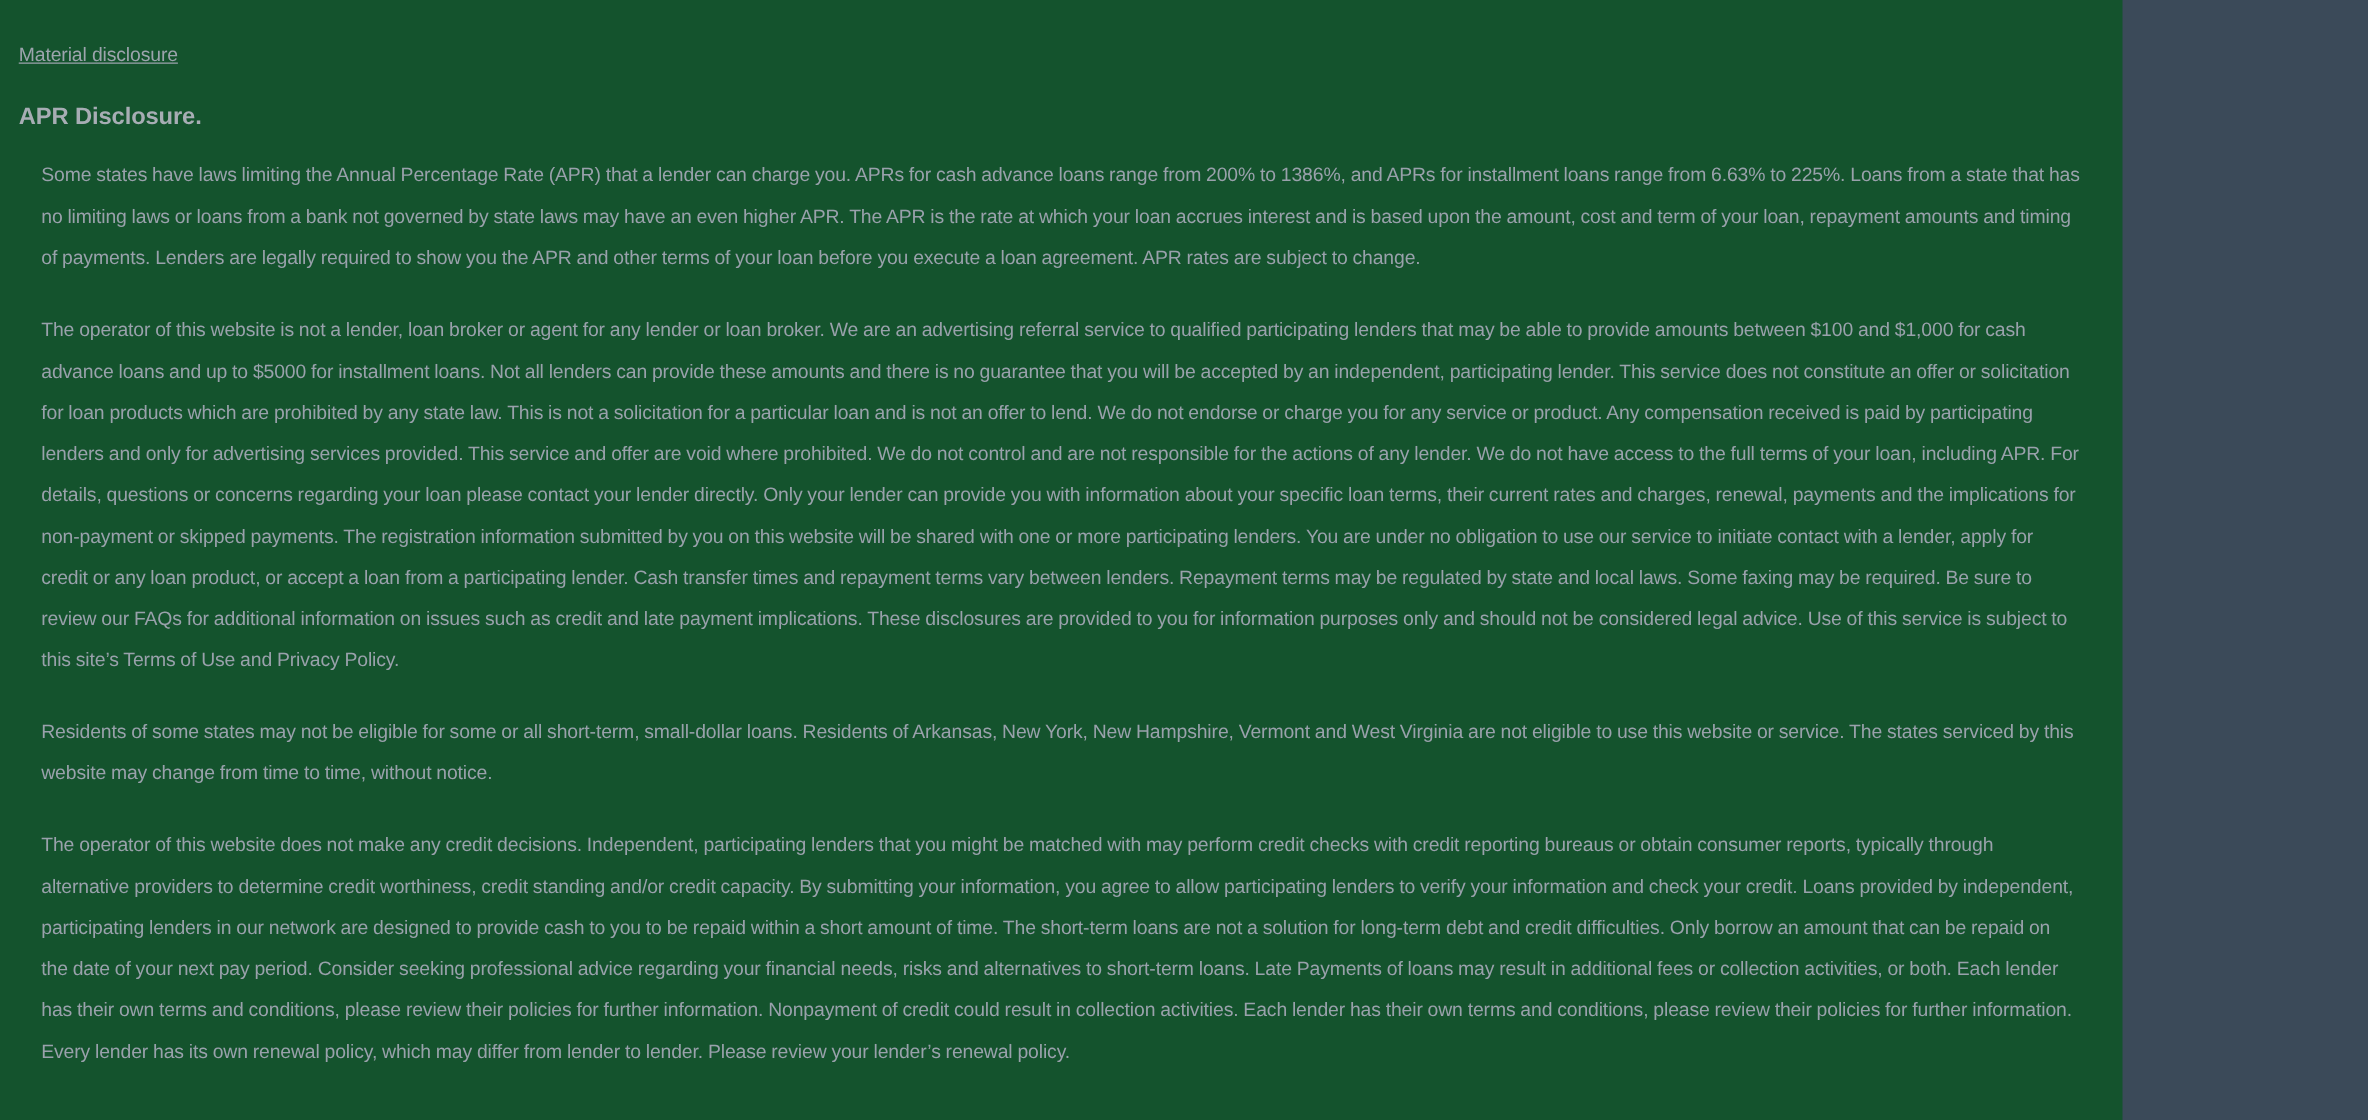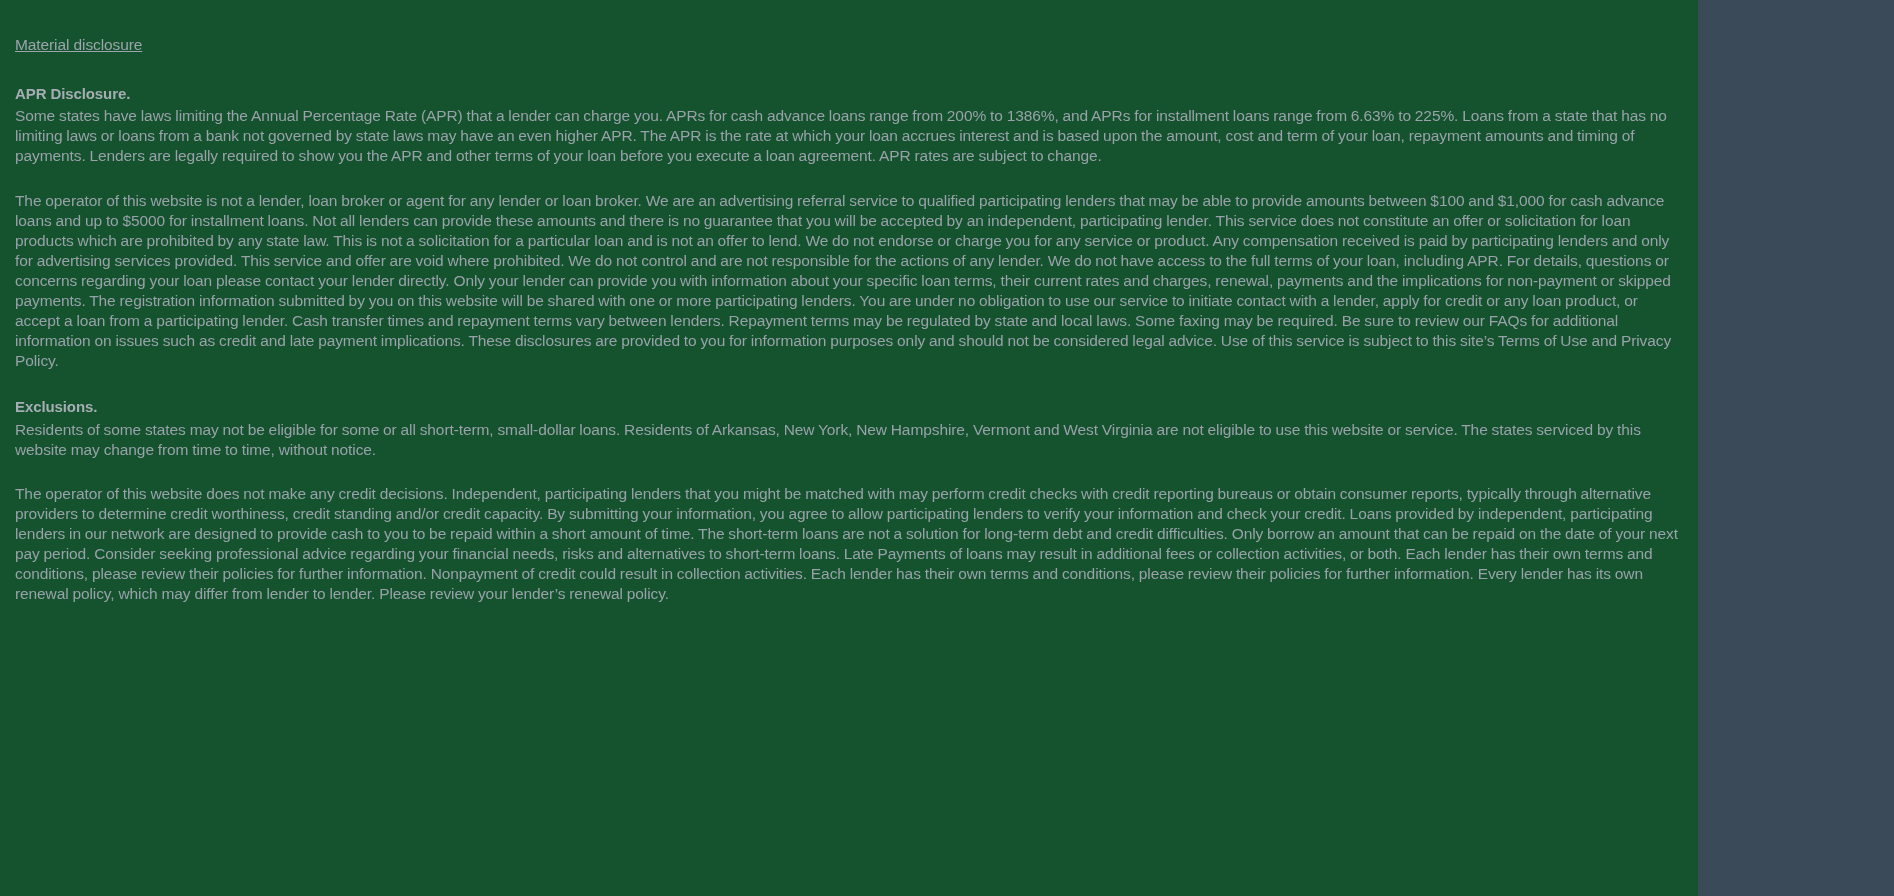--- a/index.html
+++ b/index.html
@@ -23,30 +23,30 @@
       text-decoration: underline;
       cursor: pointer;
       letter-spacing: -0.1px;
     }
     .link-row { margin: 0 0 24px 0; }
     .section { margin: 0 0 24.5px 0; }
     .section:last-child { margin-bottom: 0; }
     .section-heading {
       margin: 0;
       color: #A7ADB4;
-      font-size: 15px;
+      font-size: 19px;
       line-height: 24.5px;
       font-weight: bold;
       letter-spacing: -0.1px;
     }
     .section-body {
-      margin: 0;
+      margin: 18px;
       color: #99A1AB;
       font-size: 15.5px;
-      line-height: 20px;
+      line-height: 33px;
       letter-spacing: -0.1px;
       word-spacing: -0.3px;
     }
   </style>
 </head>
 <body>
 
 <div class="page">
 
   <div class="link-row">
@@ -56,21 +56,20 @@
   <div class="section">
     <h2 class="section-heading">APR Disclosure.</h2>
     <p class="section-body">Some states have laws limiting the Annual Percentage Rate (APR) that a lender can charge you. APRs for cash advance loans range from 200% to 1386%, and APRs for installment loans range from 6.63% to 225%. Loans from a state that has no limiting laws or loans from a bank not governed by state laws may have an even higher APR. The APR is the rate at which your loan accrues interest and is based upon the amount, cost and term of your loan, repayment amounts and timing of payments. Lenders are legally required to show you the APR and other terms of your loan before you execute a loan agreement. APR rates are subject to change.</p>
   </div>
 
   <div class="section">
     <p class="section-body">The operator of this website is not a lender, loan broker or agent for any lender or loan broker. We are an advertising referral service to qualified participating lenders that may be able to provide amounts between $100 and $1,000 for cash advance loans and up to $5000 for installment loans. Not all lenders can provide these amounts and there is no guarantee that you will be accepted by an independent, participating lender. This service does not constitute an offer or solicitation for loan products which are prohibited by any state law. This is not a solicitation for a particular loan and is not an offer to lend. We do not endorse or charge you for any service or product. Any compensation received is paid by participating lenders and only for advertising services provided. This service and offer are void where prohibited. We do not control and are not responsible for the actions of any lender. We do not have access to the full terms of your loan, including APR. For details, questions or concerns regarding your loan please contact your lender directly. Only your lender can provide you with information about your specific loan terms, their current rates and charges, renewal, payments and the implications for non-payment or skipped payments. The registration information submitted by you on this website will be shared with one or more participating lenders. You are under no obligation to use our service to initiate contact with a lender, apply for credit or any loan product, or accept a loan from a participating lender. Cash transfer times and repayment terms vary between lenders. Repayment terms may be regulated by state and local laws. Some faxing may be required. Be sure to review our FAQs for additional information on issues such as credit and late payment implications. These disclosures are provided to you for information purposes only and should not be considered legal advice. Use of this service is subject to this site’s Terms of Use and Privacy Policy.</p>
   </div>
 
   <div class="section">
-    <h2 class="section-heading">Exclusions.</h2>
     <p class="section-body">Residents of some states may not be eligible for some or all short-term, small-dollar loans. Residents of Arkansas, New York, New Hampshire, Vermont and West Virginia are not eligible to use this website or service. The states serviced by this website may change from time to time, without notice.</p>
   </div>
 
   <div class="section">
     <p class="section-body">The operator of this website does not make any credit decisions. Independent, participating lenders that you might be matched with may perform credit checks with credit reporting bureaus or obtain consumer reports, typically through alternative providers to determine credit worthiness, credit standing and/or credit capacity. By submitting your information, you agree to allow participating lenders to verify your information and check your credit. Loans provided by independent, participating lenders in our network are designed to provide cash to you to be repaid within a short amount of time. The short-term loans are not a solution for long-term debt and credit difficulties. Only borrow an amount that can be repaid on the date of your next pay period. Consider seeking professional advice regarding your financial needs, risks and alternatives to short-term loans. Late Payments of loans may result in additional fees or collection activities, or both. Each lender has their own terms and conditions, please review their policies for further information. Nonpayment of credit could result in collection activities. Each lender has their own terms and conditions, please review their policies for further information. Every lender has its own renewal policy, which may differ from lender to lender. Please review your lender’s renewal policy.</p>
   </div>
 
 </div>
 
 </body></html>

